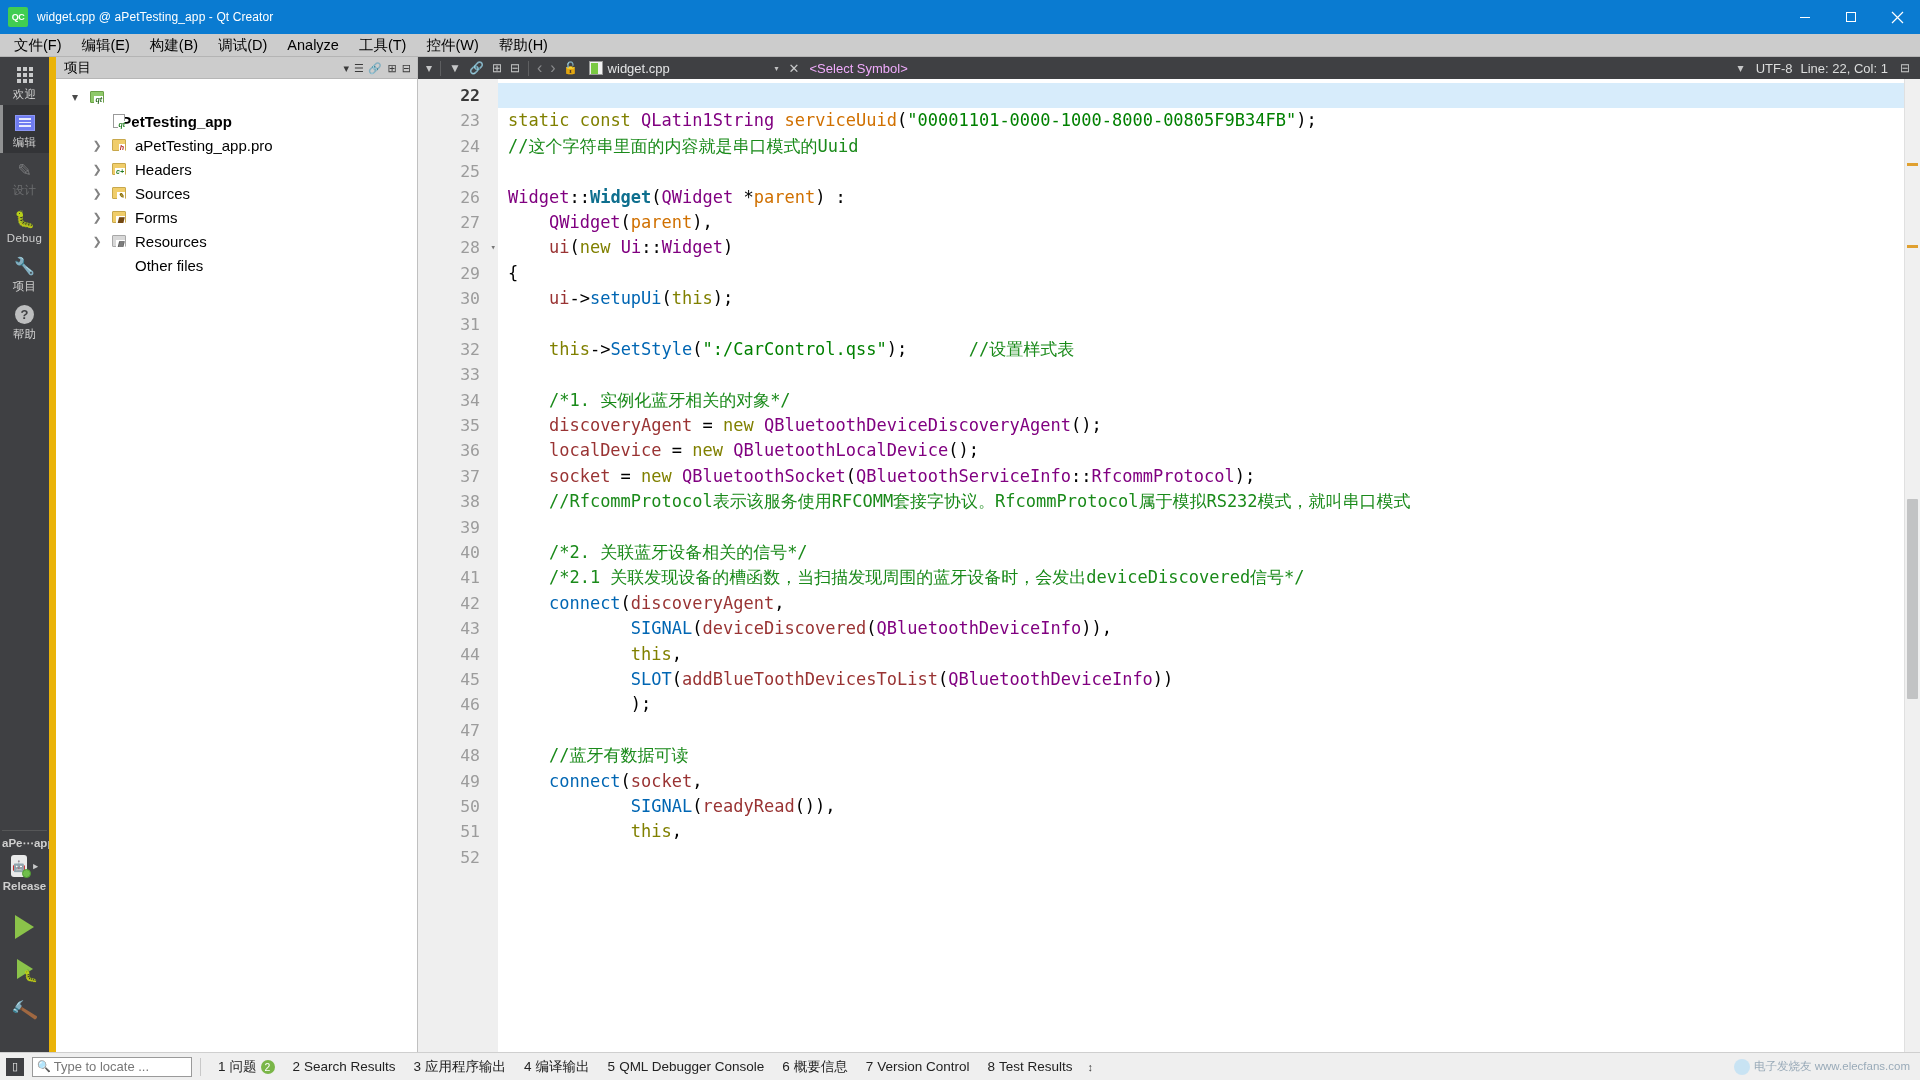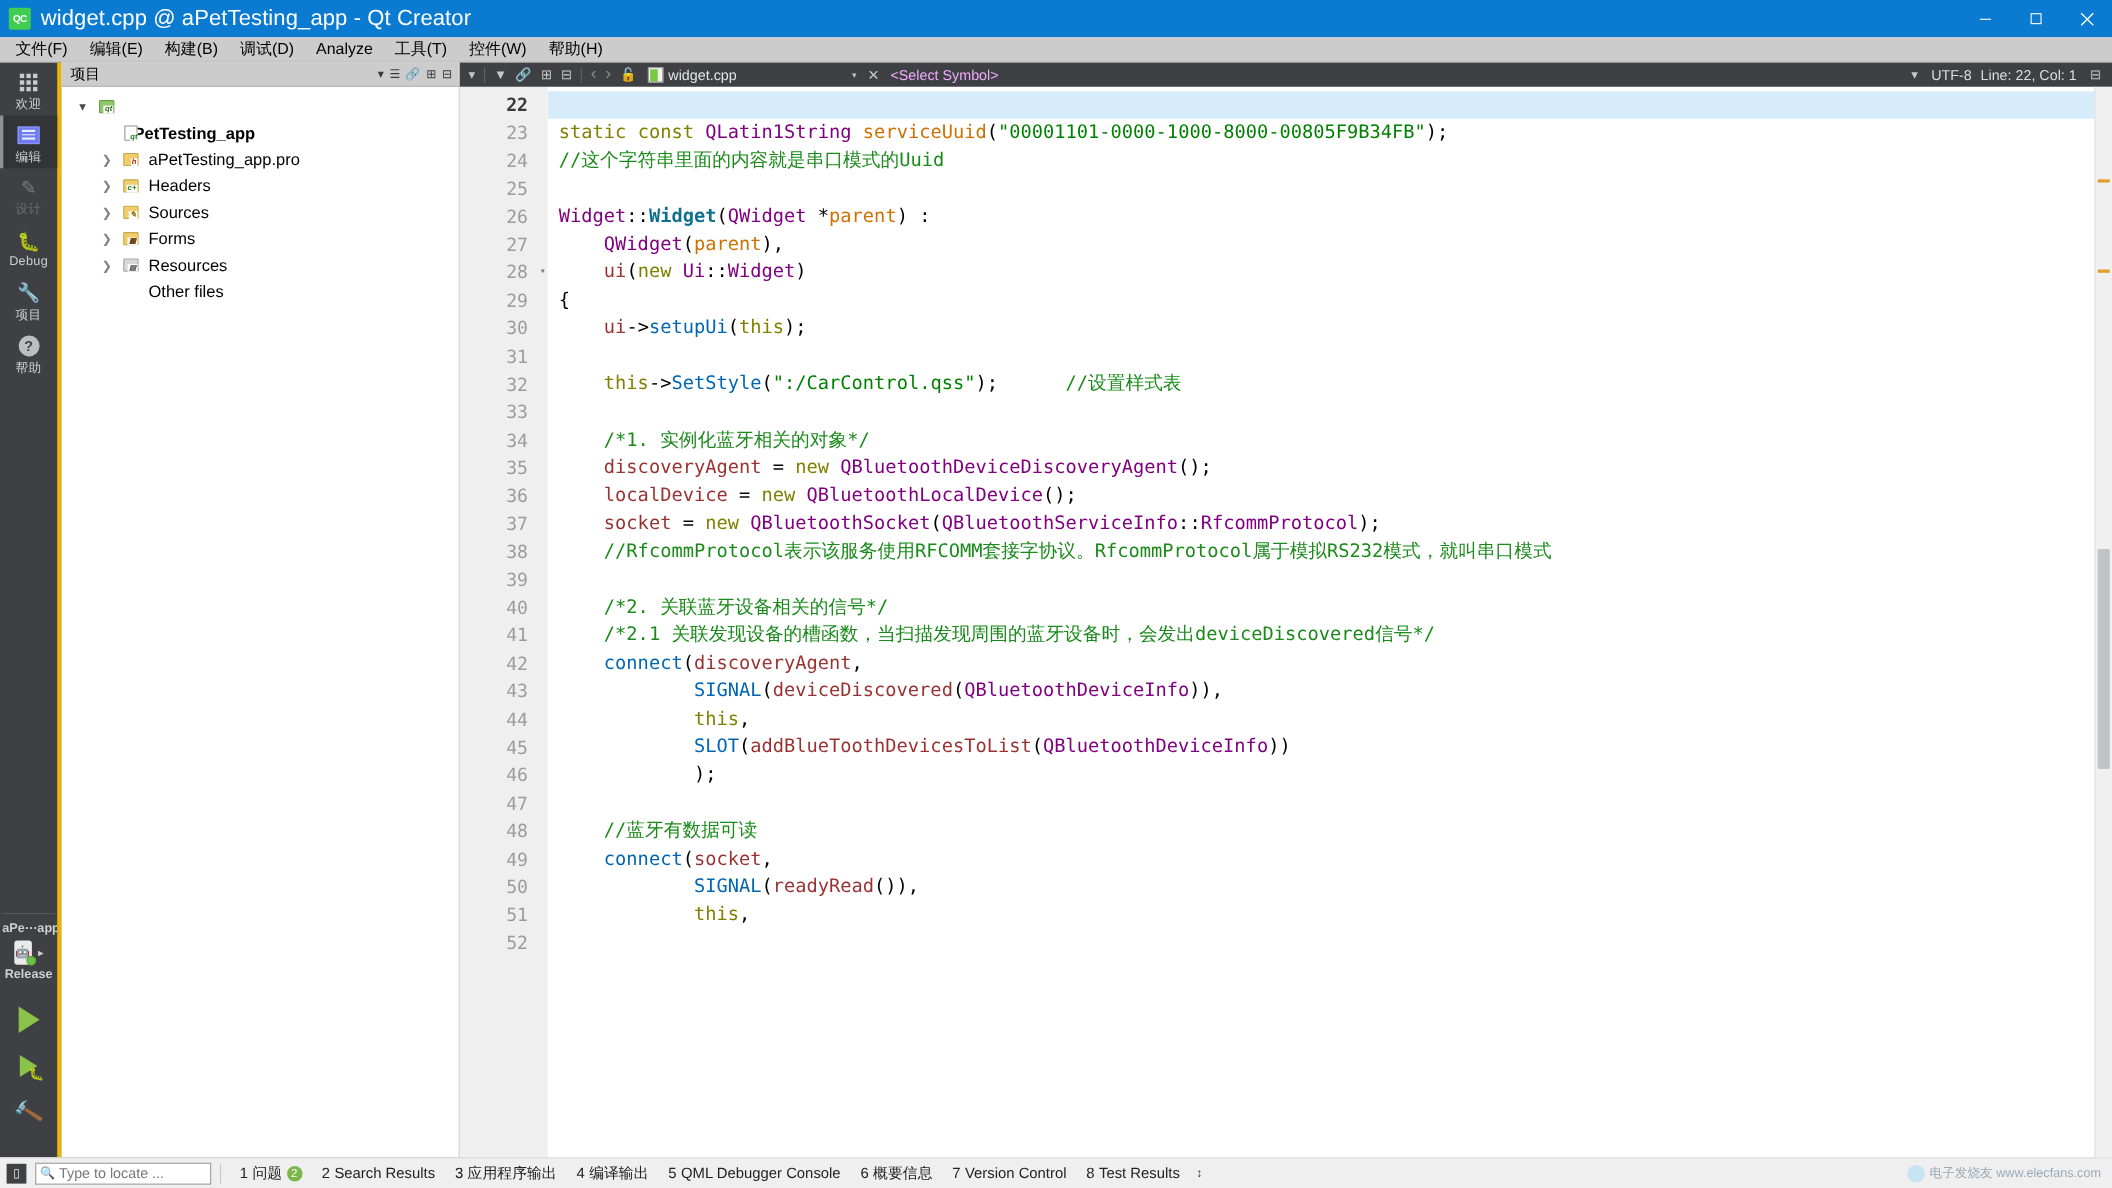--- a/index.html
+++ b/index.html
@@ -15,21 +15,21 @@
   .titlebar {
     height:34px; background:#0a7bd1; display:flex; align-items:center;
     flex:0 0 34px; color:#fff;
   }
   .tb-icon {
     width:20px; height:20px; margin-left:8px; margin-right:9px;
     background:#41cd52; border-radius:2px; color:#fff; font-size:9px;
     font-weight:bold; display:flex; align-items:center; justify-content:center;
     font-family:"Liberation Sans", sans-serif; letter-spacing:-0.5px;
   }
-  .tb-title { font-size:20px; font-weight:400; letter-spacing:0.1px; }
+  .tb-title { font-size:12px; font-weight:400; letter-spacing:0.1px; }
   .tb-spacer { flex:1; }
   .tb-btn {
     width:46px; height:34px; display:flex; align-items:center; justify-content:center;
     color:#fff; font-size:14px;
   }
   .tb-btn svg { display:block; }
 
   
   .menubar {
     height:23px; flex:0 0 23px; background:#cccccc; display:flex; align-items:center;
@@ -40,21 +40,21 @@
     white-space:nowrap;
   }
   .menu-item:first-child { margin-left:4px; }
 
   
   .bodyrow { flex:1; display:flex; min-height:0; }
 
   
   .modebar {
     width:56px; flex:0 0 56px; background:#3f4043; display:flex; flex-direction:column;
-    color:#c8c8c8; border-right:4px solid #eab308;
+    color:#c8c8c8; border-right:7px solid #eab308;
   }
   .mode {
     height:48px; display:flex; flex-direction:column; align-items:center;
     justify-content:center; padding-top:4px; position:relative;
   }
   .mode.selected { background:#333437; }
   .mode.selected::before {
     content:""; position:absolute; left:0; top:0; bottom:0; width:3px; background:#909192;
   }
   .mode .glyph { height:20px; display:flex; align-items:center; justify-content:center; }

